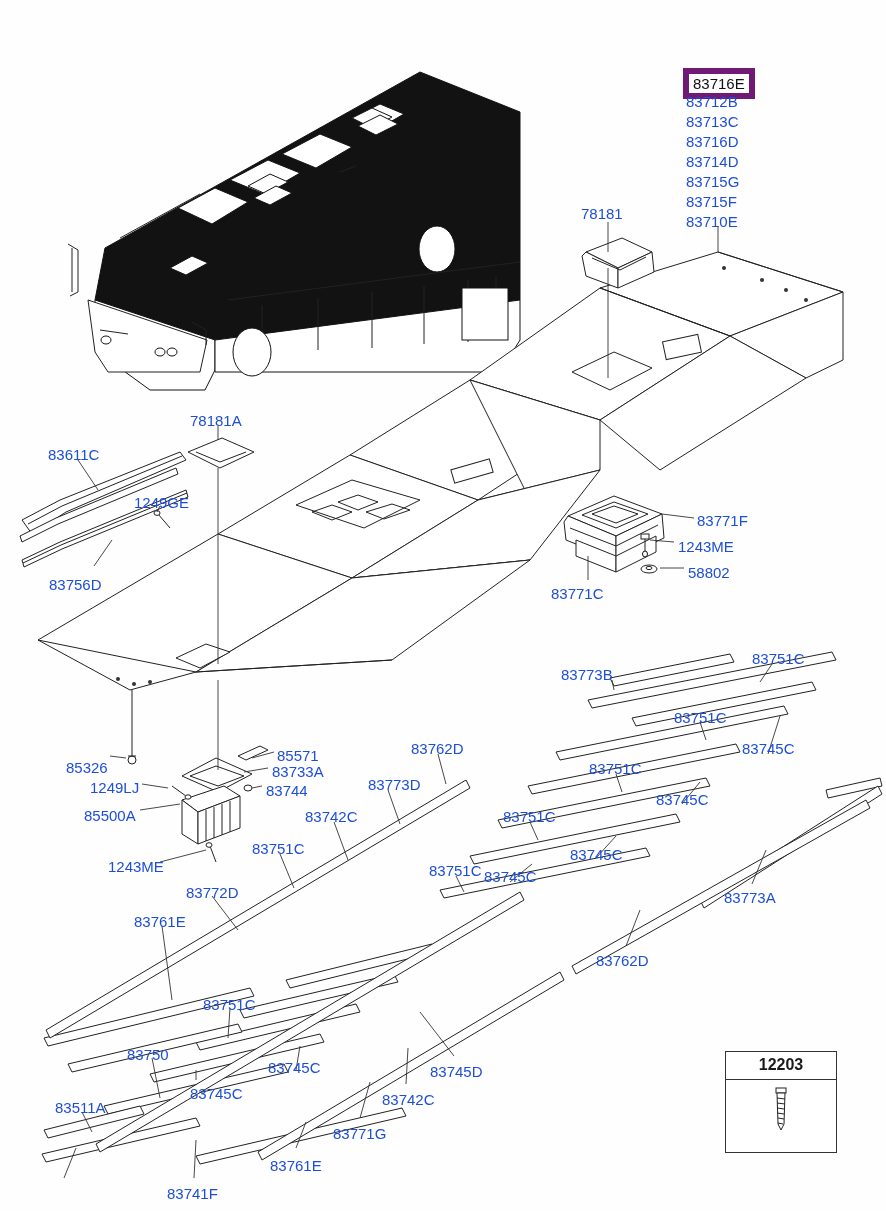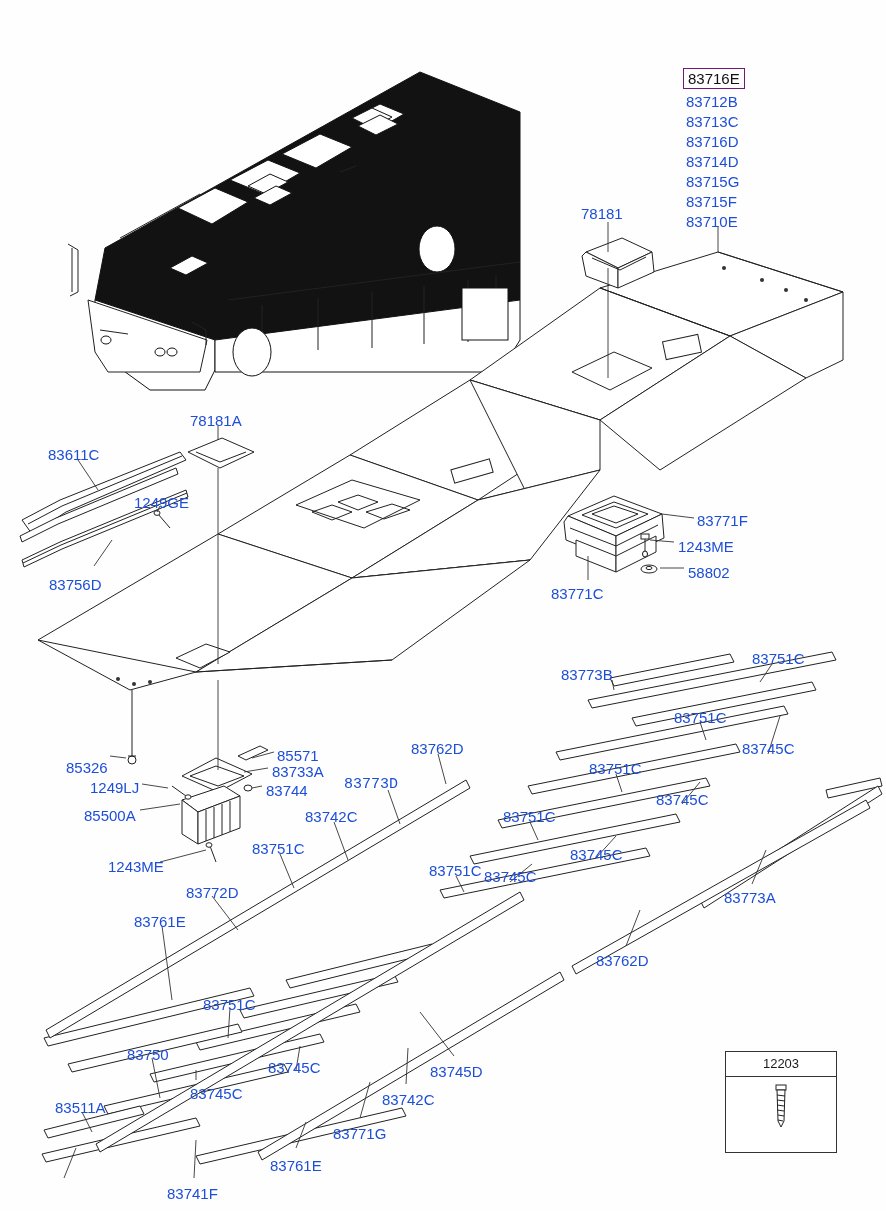--- a/index.html
+++ b/index.html
@@ -16,42 +16,43 @@
     overflow: hidden;
   }
   .label {
     position: absolute;
     font-size: 15px;
     color: #1d4ed8;
     white-space: nowrap;
     letter-spacing: 0px;
   }
   .label.highlight {
-    border: 1px solid #701a75;
+    border: 6px solid #701a75;
     padding: 1px 4px;
     color: #111;
   }
   svg.overlay {
     position: absolute;
     left: 0;
     top: 0;
     width: 886px;
     height: 1211px;
   }
   .legendbox {
     position: absolute;
     border: 1px solid #333;
     background: #fff;
   }
   .legendbox .hdr {
     border-bottom: 1px solid #333;
     text-align: center;
-    font-size: 13px;
+    font-size: 16px;
     padding: 4px 0 5px 0;
     color: #1a1a1a;
+    font-weight: bold;
   }
   .legendbox .body {
     height: 62px;
     position: relative;
   }
 </style>
 </head>
 <body>
 
 <div id="page">
@@ -389,21 +390,21 @@
     <div class="label" style="left:688px;top:564px;">58802</div>
     <div class="label" style="left:551px;top:585px;">83771C</div>
 
     <div class="label" style="left:561px;top:666px;text-align:right;">83773B</div>
     <div class="label" style="left:752px;top:650px;">83751C</div>
     <div class="label" style="left:674px;top:709px;">83751C</div>
     <div class="label" style="left:742px;top:740px;">83745C</div>
     <div class="label" style="left:411px;top:740px;">83762D</div>
     <div class="label" style="left:589px;top:760px;">83751C</div>
     <div class="label" style="left:656px;top:791px;">83745C</div>
-    <div class="label" style="left:344px;top:776px;font-family:Liberation Mono, monospace;">83773D</div>
+    <div class="label" style="left:368px;top:776px;">83773D</div>
     <div class="label" style="left:503px;top:808px;">83751C</div>
     <div class="label" style="left:570px;top:846px;">83745C</div>
 
     <div class="label" style="left:66px;top:759px;">85326</div>
     <div class="label" style="left:277px;top:747px;">85571</div>
     <div class="label" style="left:272px;top:763px;">83733A</div>
     <div class="label" style="left:266px;top:782px;">83744</div>
     <div class="label" style="left:90px;top:779px;">1249LJ</div>
     <div class="label" style="left:84px;top:807px;">85500A</div>
     <div class="label" style="left:305px;top:808px;">83742C</div>

